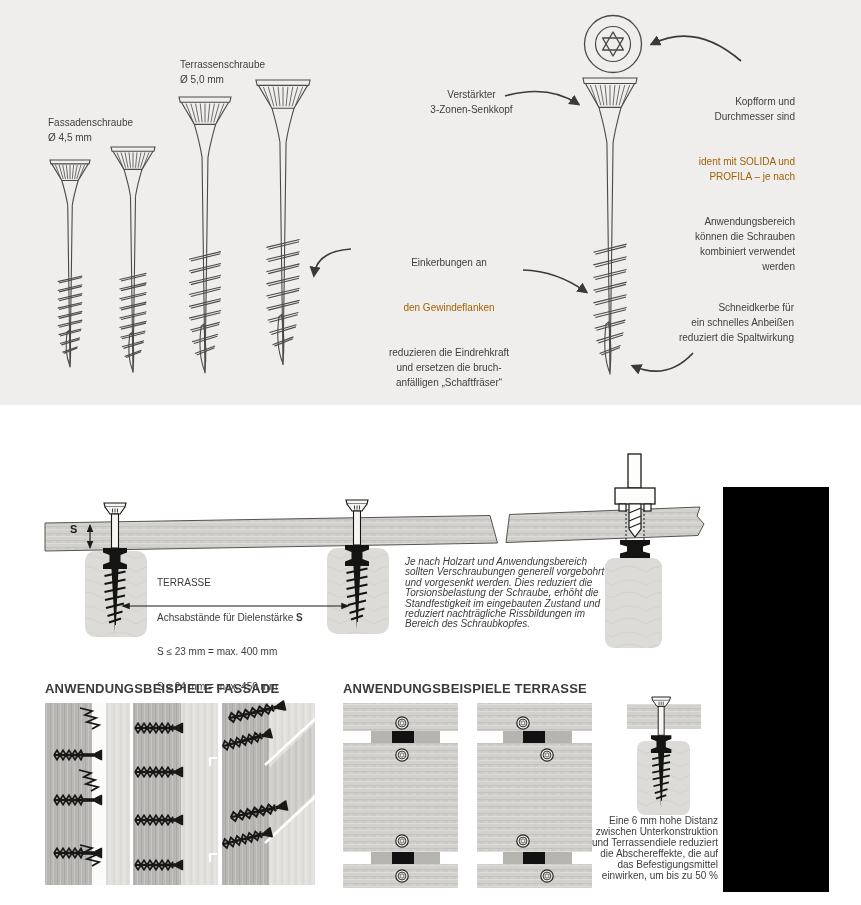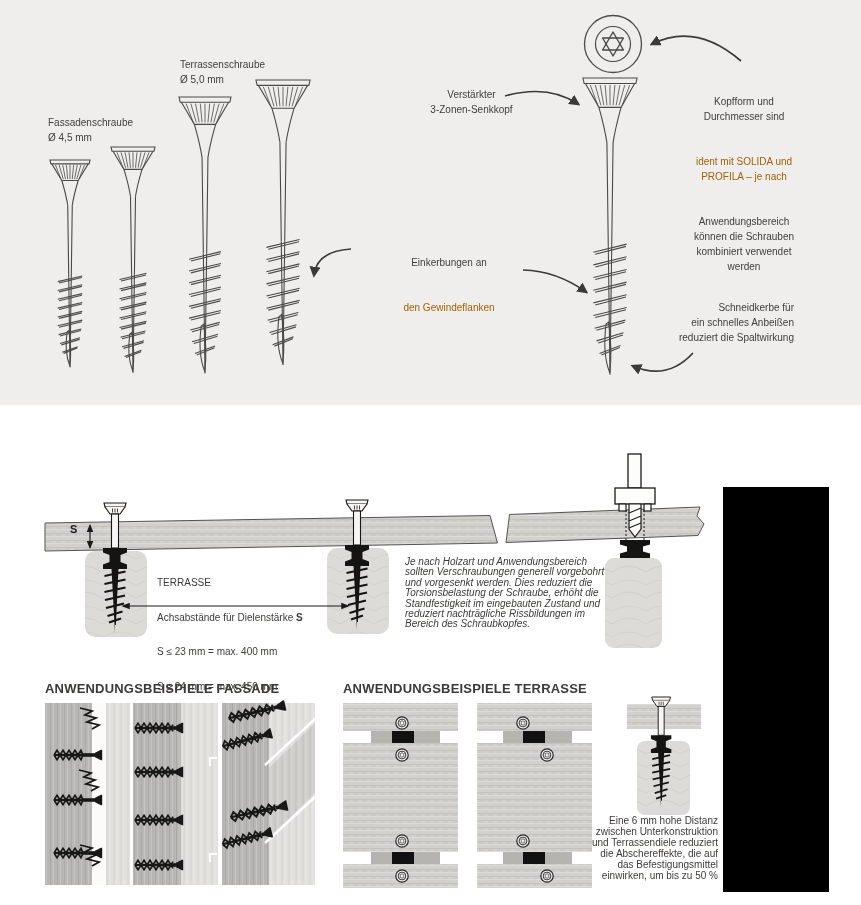--- a/index.html
+++ b/index.html
@@ -6,21 +6,21 @@
   #page{position:relative;width:861px;height:905px;overflow:hidden;
         font-family:"Liberation Sans",sans-serif;color:#3f3e3c;background:#fff;}
   #top-panel{position:absolute;left:0;top:0;width:861px;height:405px;background:#efeeec;}
   #art{position:absolute;left:0;top:0;width:861px;height:905px;}
   .note{position:absolute;font-size:10px;line-height:15px;white-space:pre;color:#3f3e3c;}
   .hl{color:#a16207;display:block;white-space:pre;}
   .blk{display:block;white-space:pre;}
   #label-fassade{left:48px;top:115px;}
   #label-terrasse{left:180px;top:57px;}
   #note-senkkopf{left:402px;top:87px;width:139px;text-align:center;}
-  #note-kopfform{left:609px;top:64px;width:186px;text-align:center;padding-left:42px;}
+  #note-kopfform{left:609px;top:64px;width:186px;text-align:right;}
   #note-einkerbungen{left:357px;top:225px;width:184px;text-align:center;}
   #note-schneidkerbe{left:640px;top:300px;width:154px;text-align:right;}
   .small{font-size:10px;line-height:11.5px;white-space:pre;position:absolute;color:#3c3b39;}
   #s-label{left:70px;top:523px;font-size:11px;font-weight:bold;color:#1b1b19;position:absolute;}
   #specs-terrasse{left:157px;top:554px;}
   #specs-fassade{left:157px;top:612px;}
   #paragraph{left:405px;top:557px;font-size:10px;line-height:10.4px;font-style:italic;}
   .heading{position:absolute;font-size:13px;font-weight:600;letter-spacing:0.2px;color:#3b3a38;white-space:pre;}
   #heading-fassade{left:45px;top:681px;}
   #heading-terrasse{left:343px;top:681px;}
@@ -259,20 +259,23 @@
 PROFILA – je nach</span>
     <span class="blk">Anwendungsbereich
 können die Schrauben
 kombiniert verwendet
 werden</span>
   </div>
 
   <div class="note" id="note-einkerbungen">
     <span class="blk">Einkerbungen an</span>
     <span class="hl">den Gewindeflanken</span>
+    <span class="blk">reduzieren die Eindrehkraft
+und ersetzen die bruch-
+anfälligen „Schaftfräser“</span>
   </div>
 
   <div class="note" id="note-schneidkerbe">Schneidkerbe für
 ein schnelles Anbeißen
 reduziert die Spaltwirkung</div>
 
   <div id="s-label">S</div>
 
   <div class="small" id="specs-terrasse">
     <div>TERRASSE</div>

